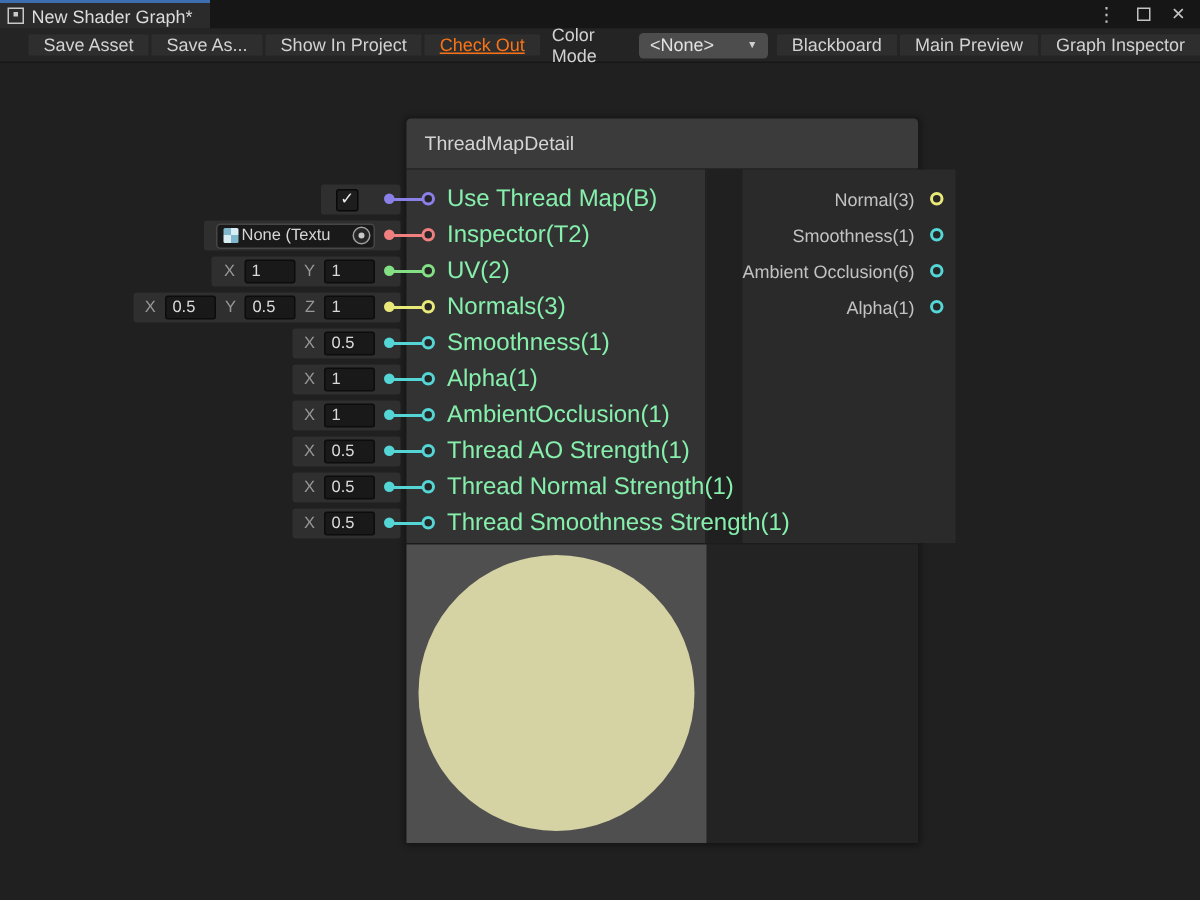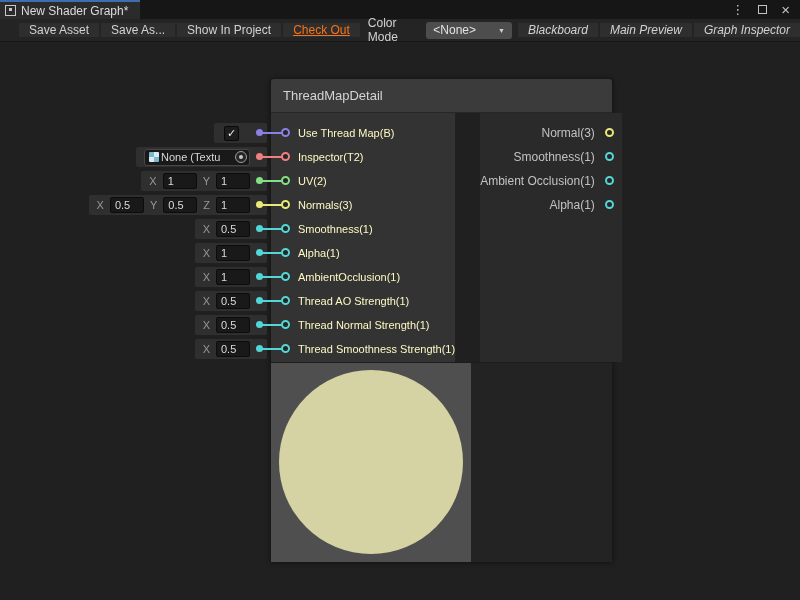--- a/index.html
+++ b/index.html
@@ -33,41 +33,41 @@
     margin-right:2px; color:#d2d2d2; white-space:nowrap; cursor:default;
   }
   .tb-btn.disabled { color:#f97316;text-decoration:underline; }
   .cm-group { margin-left:auto; display:flex; align-items:center; gap:8px; padding:0 4px 0 6px; }
   .dropdown {
     width:102px; height:17px; background:#4d4d4d; border-radius:3px;
     display:flex; align-items:center; padding:0 7px; color:#e2e2e2; gap:15px;
   }
   .dd-caret { margin-left:auto; font-size:7px; color:#cfcfcf; }
   #tb-right { display:flex; align-items:stretch; }
-  #tb-right .tb-btn { margin-right:0; margin-left:2px;font-style:italic; }
+  #tb-right .tb-btn { margin-right:0; margin-left:2px; }
 
   
   .canvas { flex:1; position:relative; background:#202020; }
 
   .node {
     position:absolute; left:270px; top:36px; width:343px; height:484px;
     border:1px solid #181818; border-radius:3px; overflow:visible;
     box-shadow:0 1px 5px rgba(0,0,0,.45);
   }
   .node-header {
     height:34px; background:#3b3b3b; border-bottom:1px solid #272727;
     display:flex; align-items:center; padding-left:12px;
     color:#d4d4d4; font-size:13px; border-radius:3px 3px 0 0;
   }
   .node-body { display:flex; height:249px; }
   .col-left  { width:200px; background:#333333; border-right:1px solid #212121; padding-top:8px; position:relative; }
   .col-right { flex:1; background:#2a2a2a; padding-top:8px;margin-left:24px; }
 
   .row { position:relative; height:24px; display:flex; align-items:center; }
-  .in-label { margin-left:27px; font-size:11px; color:#fef9c3; white-space:nowrap; }
+  .in-label { margin-left:27px; font-size:16px; color:#86efac; white-space:nowrap; }
   .port-ring {
     position:absolute; left:10px; top:7px; width:9px; height:9px;
     border-radius:50%; border:2px solid #fff; background:#262626;
   }
   .stub-line { position:absolute; left:-13px; top:11px; width:26px; height:2px; }
   .stub-dot  { position:absolute; left:-15px; top:8px; width:7px; height:7px; border-radius:50%; }
 
   .w-panel {
     position:absolute; right:calc(100% + 4px); top:2px; height:20px;
     background:#2f2f2f; border-radius:2px;
@@ -278,21 +278,21 @@
         <div class="col-right" id="output-rows">
             <div class="out-row">
               <div class="out-label">Normal(3)</div>
               <div class="out-ring" style="border-color: rgb(233, 233, 122);"></div>
             </div>
             <div class="out-row">
               <div class="out-label">Smoothness(1)</div>
               <div class="out-ring" style="border-color: rgb(84, 214, 214);"></div>
             </div>
             <div class="out-row">
-              <div class="out-label">Ambient Occlusion(1)</div>
+              <div class="out-label">Ambient Occlusion(6)</div>
               <div class="out-ring" style="border-color: rgb(84, 214, 214);"></div>
             </div>
             <div class="out-row">
               <div class="out-label">Alpha(1)</div>
               <div class="out-ring" style="border-color: rgb(84, 214, 214);"></div>
             </div>
           </div>
       </div>
       <div class="preview">
         <div class="preview-img" id="preview-img" style="background: rgb(79, 79, 79);">

